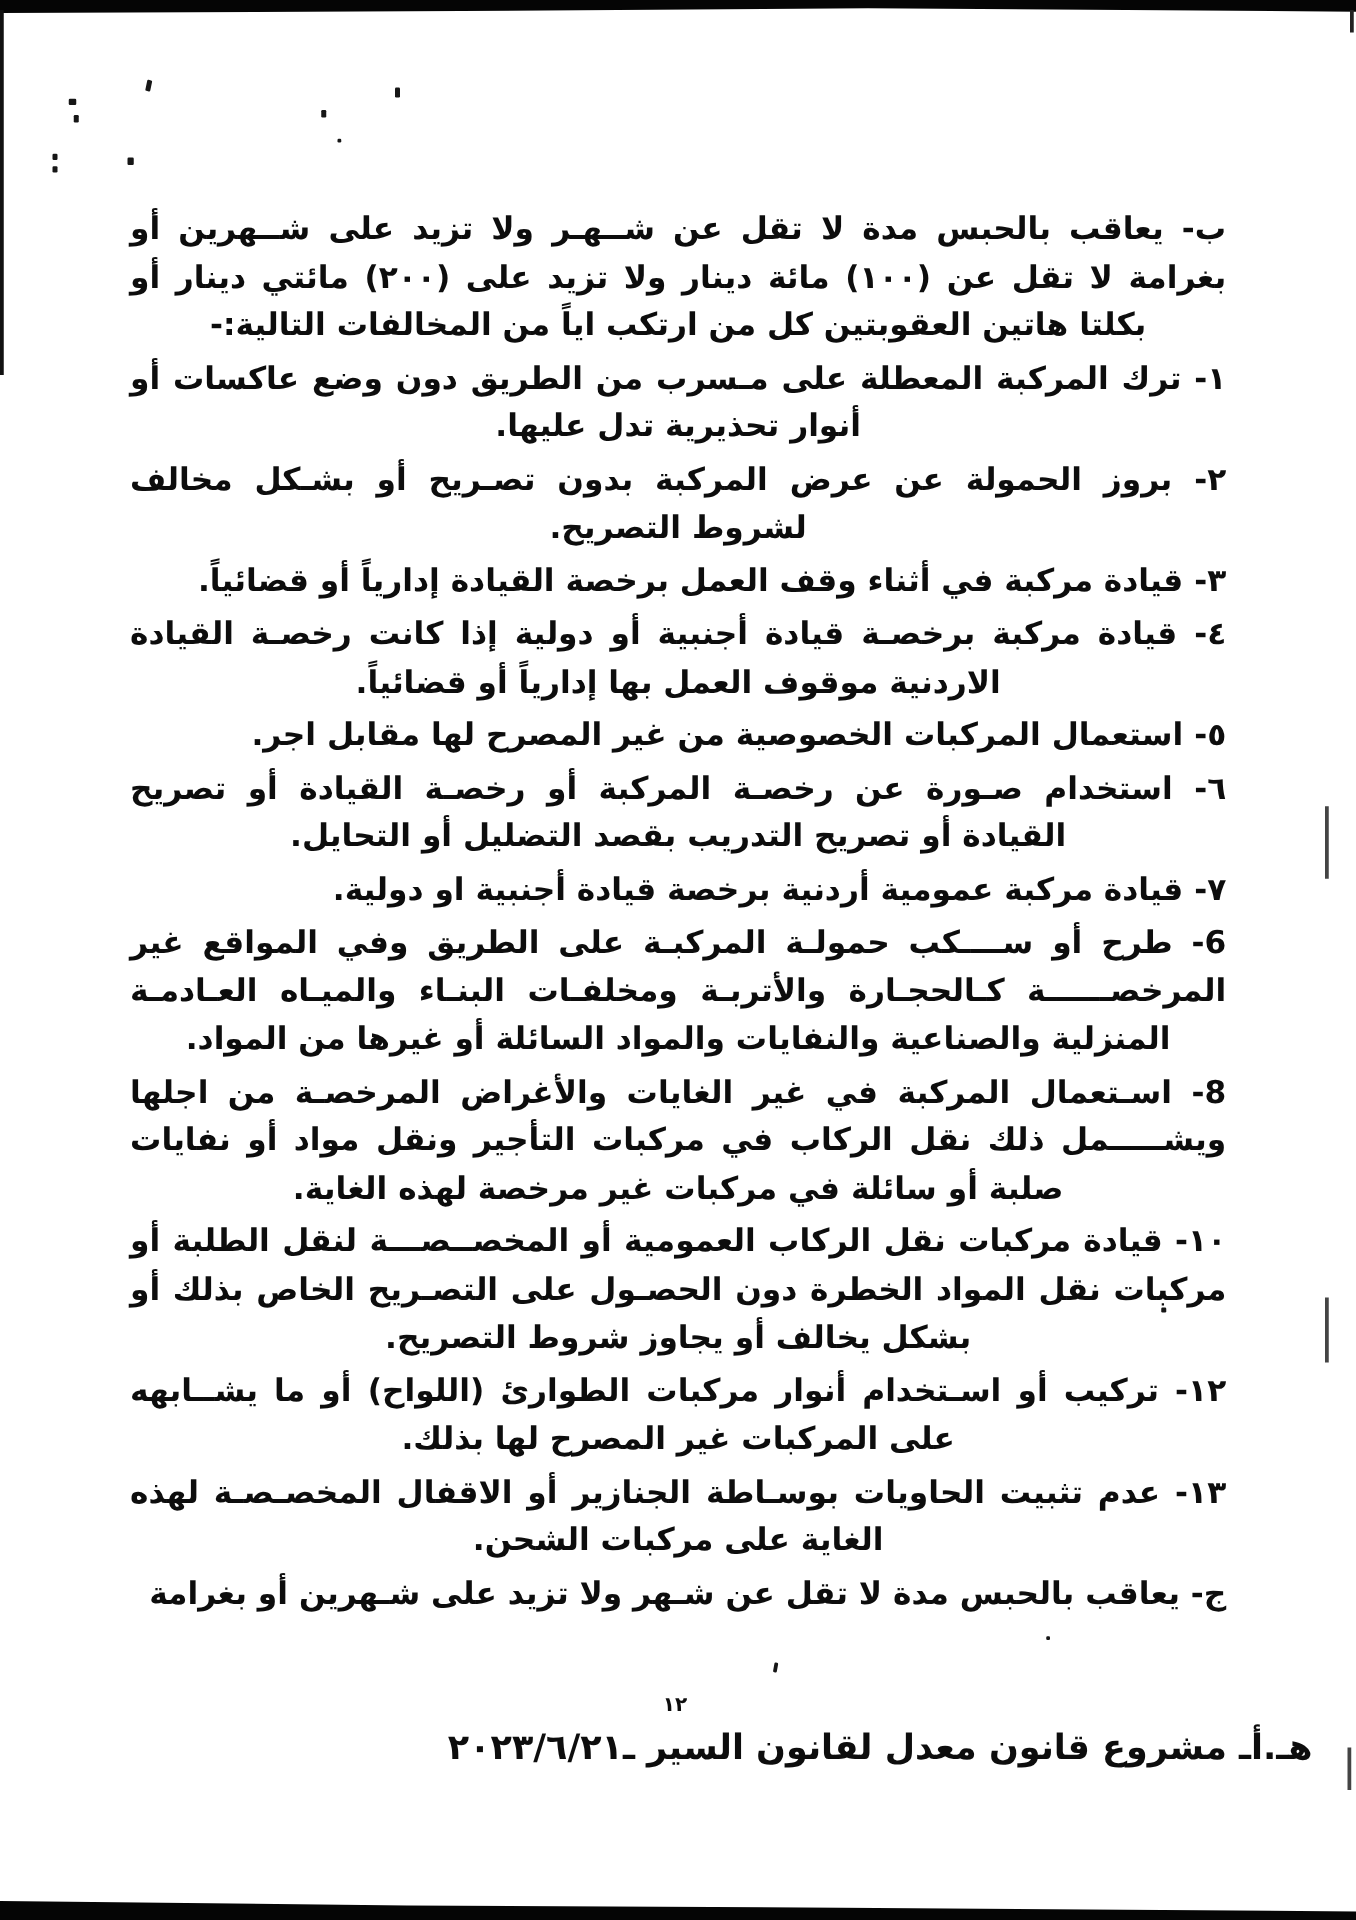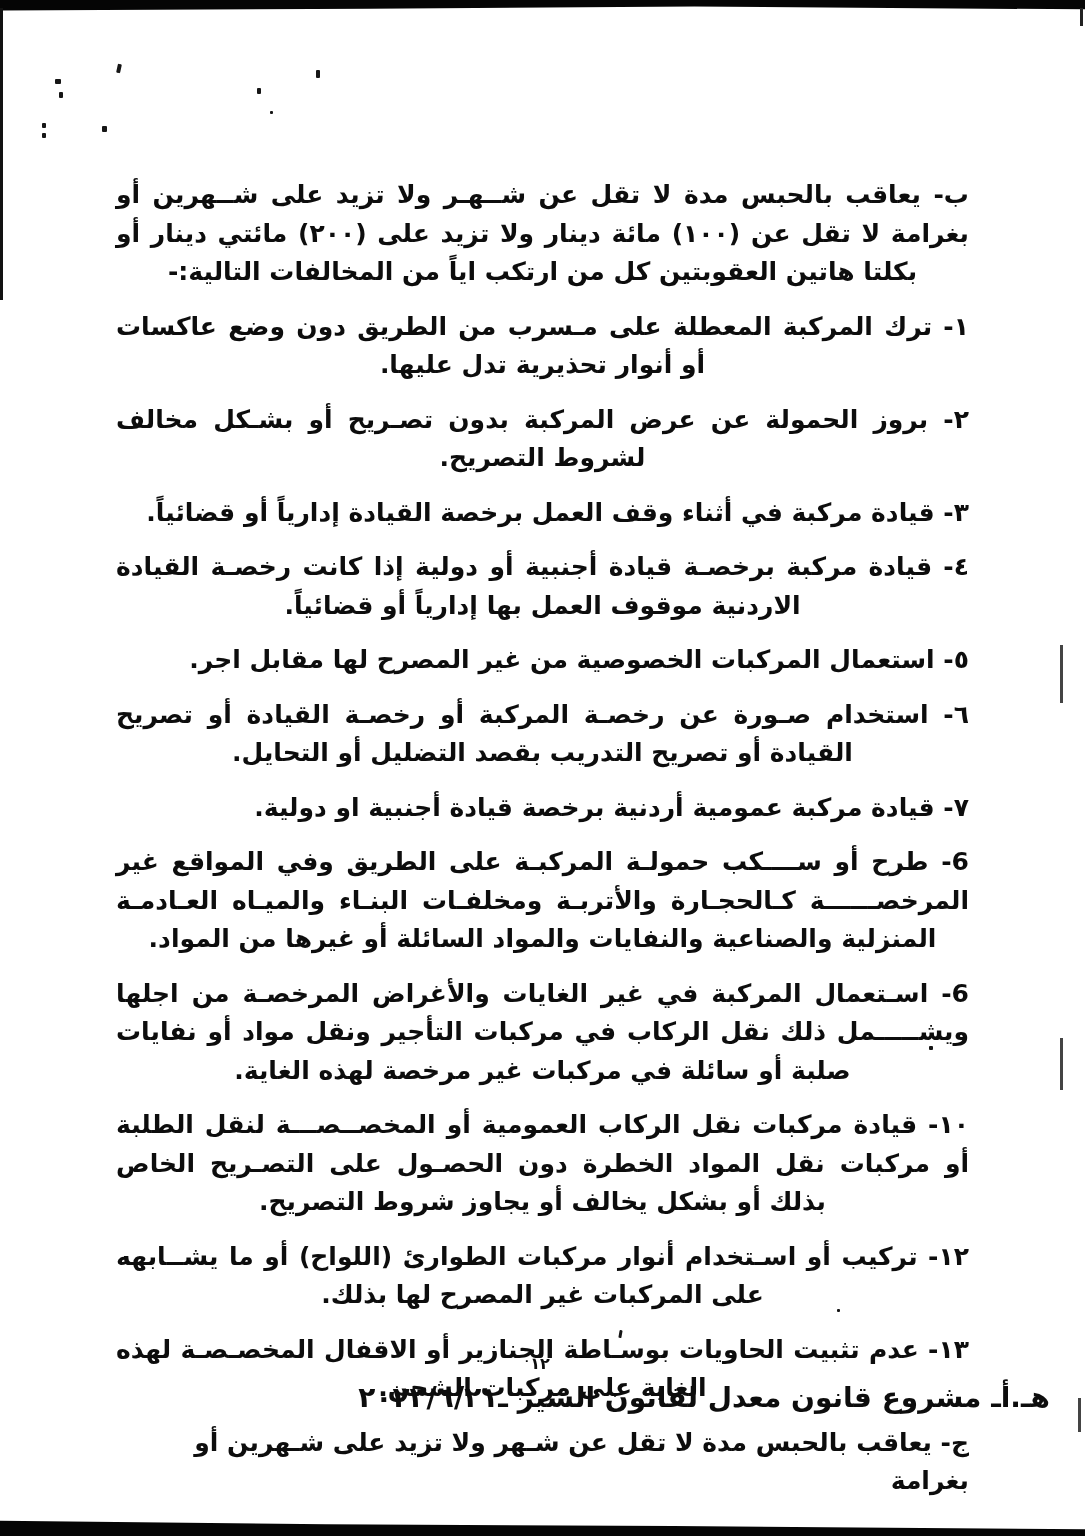--- a/index.html
+++ b/index.html
@@ -43,21 +43,21 @@
   
   .body-text{
     position:absolute;top:160px;left:100px;width:885px;
     direction:rtl;
     font-weight:bold;
     font-size:25px;
     line-height:38.5px;
     letter-spacing:0;
   }
   .body-text p{
-    margin:16px;padding:0;
+    margin:4px;padding:0;
     text-align:justify;
     text-align-last:center;
   }
   .body-text p.single{
     text-align:right;
     text-align-last:right;
   }
   .page-number{
     position:absolute;left:510px;top:1354px;width:60px;
     font-weight:bold;font-size:16px;text-align:center;direction:rtl;
@@ -98,21 +98,21 @@
     <p>ب- يعاقب بالحبس مدة لا تقل عن شــهـر ولا تزيد على شــهرين أو بغرامة لا تقل عن (١٠٠) مائة دينار ولا تزيد على (٢٠٠) مائتي دينار أو بكلتا هاتين العقوبتين كل من ارتكب اياً من المخالفات التالية:-</p>
     <div id="violations">
         <p>١- ترك المركبة المعطلة على مـسرب من الطريق دون وضع عاكسات أو أنوار تحذيرية تدل عليها.</p>
         <p>٢- بروز الحمولة عن عرض المركبة بدون تصـريح أو بشـكل مخالف لشروط التصريح.</p>
         <p class="single">٣- قيادة مركبة في أثناء وقف العمل برخصة القيادة إدارياً أو قضائياً.</p>
         <p>٤- قيادة مركبة برخصـة قيادة أجنبية أو دولية إذا كانت رخصـة القيادة الاردنية موقوف العمل بها إدارياً أو قضائياً.</p>
         <p class="single">٥- استعمال المركبات الخصوصية من غير المصرح لها مقابل اجر.</p>
         <p>٦- استخدام صـورة عن رخصـة المركبة أو رخصـة القيادة أو تصريح القيادة أو تصريح التدريب بقصد التضليل أو التحايل.</p>
         <p class="single">٧- قيادة مركبة عمومية أردنية برخصة قيادة أجنبية او دولية.</p>
         <p>6- طرح أو ســــكب حمولـة المركبـة على الطريق وفي المواقع غير المرخصــــــة كـالحجـارة والأتربـة ومخلفـات البنـاء والميـاه العـادمـة المنزلية والصناعية والنفايات والمواد السائلة أو غيرها من المواد.</p>
-        <p>6- اسـتعمال المركبة في غير الغايات والأغراض المرخصـة من اجلها ويشـــــمل ذلك نقل الركاب في مركبات التأجير ونقل مواد أو نفايات صلبة أو سائلة في مركبات غير مرخصة لهذه الغاية.</p>
+        <p>8- اسـتعمال المركبة في غير الغايات والأغراض المرخصـة من اجلها ويشـــــمل ذلك نقل الركاب في مركبات التأجير ونقل مواد أو نفايات صلبة أو سائلة في مركبات غير مرخصة لهذه الغاية.</p>
         <p>١٠- قيادة مركبات نقل الركاب العمومية أو المخصــصـــة لنقل الطلبة أو مركبات نقل المواد الخطرة دون الحصـول على التصـريح الخاص بذلك أو بشكل يخالف أو يجاوز شروط التصريح.</p>
         <p>١٢- تركيب أو اسـتخدام أنوار مركبات الطوارئ (اللواح) أو ما يشــابهه على المركبات غير المصرح لها بذلك.</p>
         <p>١٣- عدم تثبيت الحاويات بوسـاطة الجنازير أو الاقفال المخصـصـة لهذه الغاية على مركبات الشحن.</p>
       </div>
     <p class="single">ج- يعاقب بالحبس مدة لا تقل عن شـهر ولا تزيد على شـهرين أو بغرامة</p>
   </div>
 
   <div class="page-number">١٢</div>
   <div class="footer-note">هـ.أـ مشروع قانون معدل لقانون السير ـ٢٠٢٣/٦/٢١</div>
 

